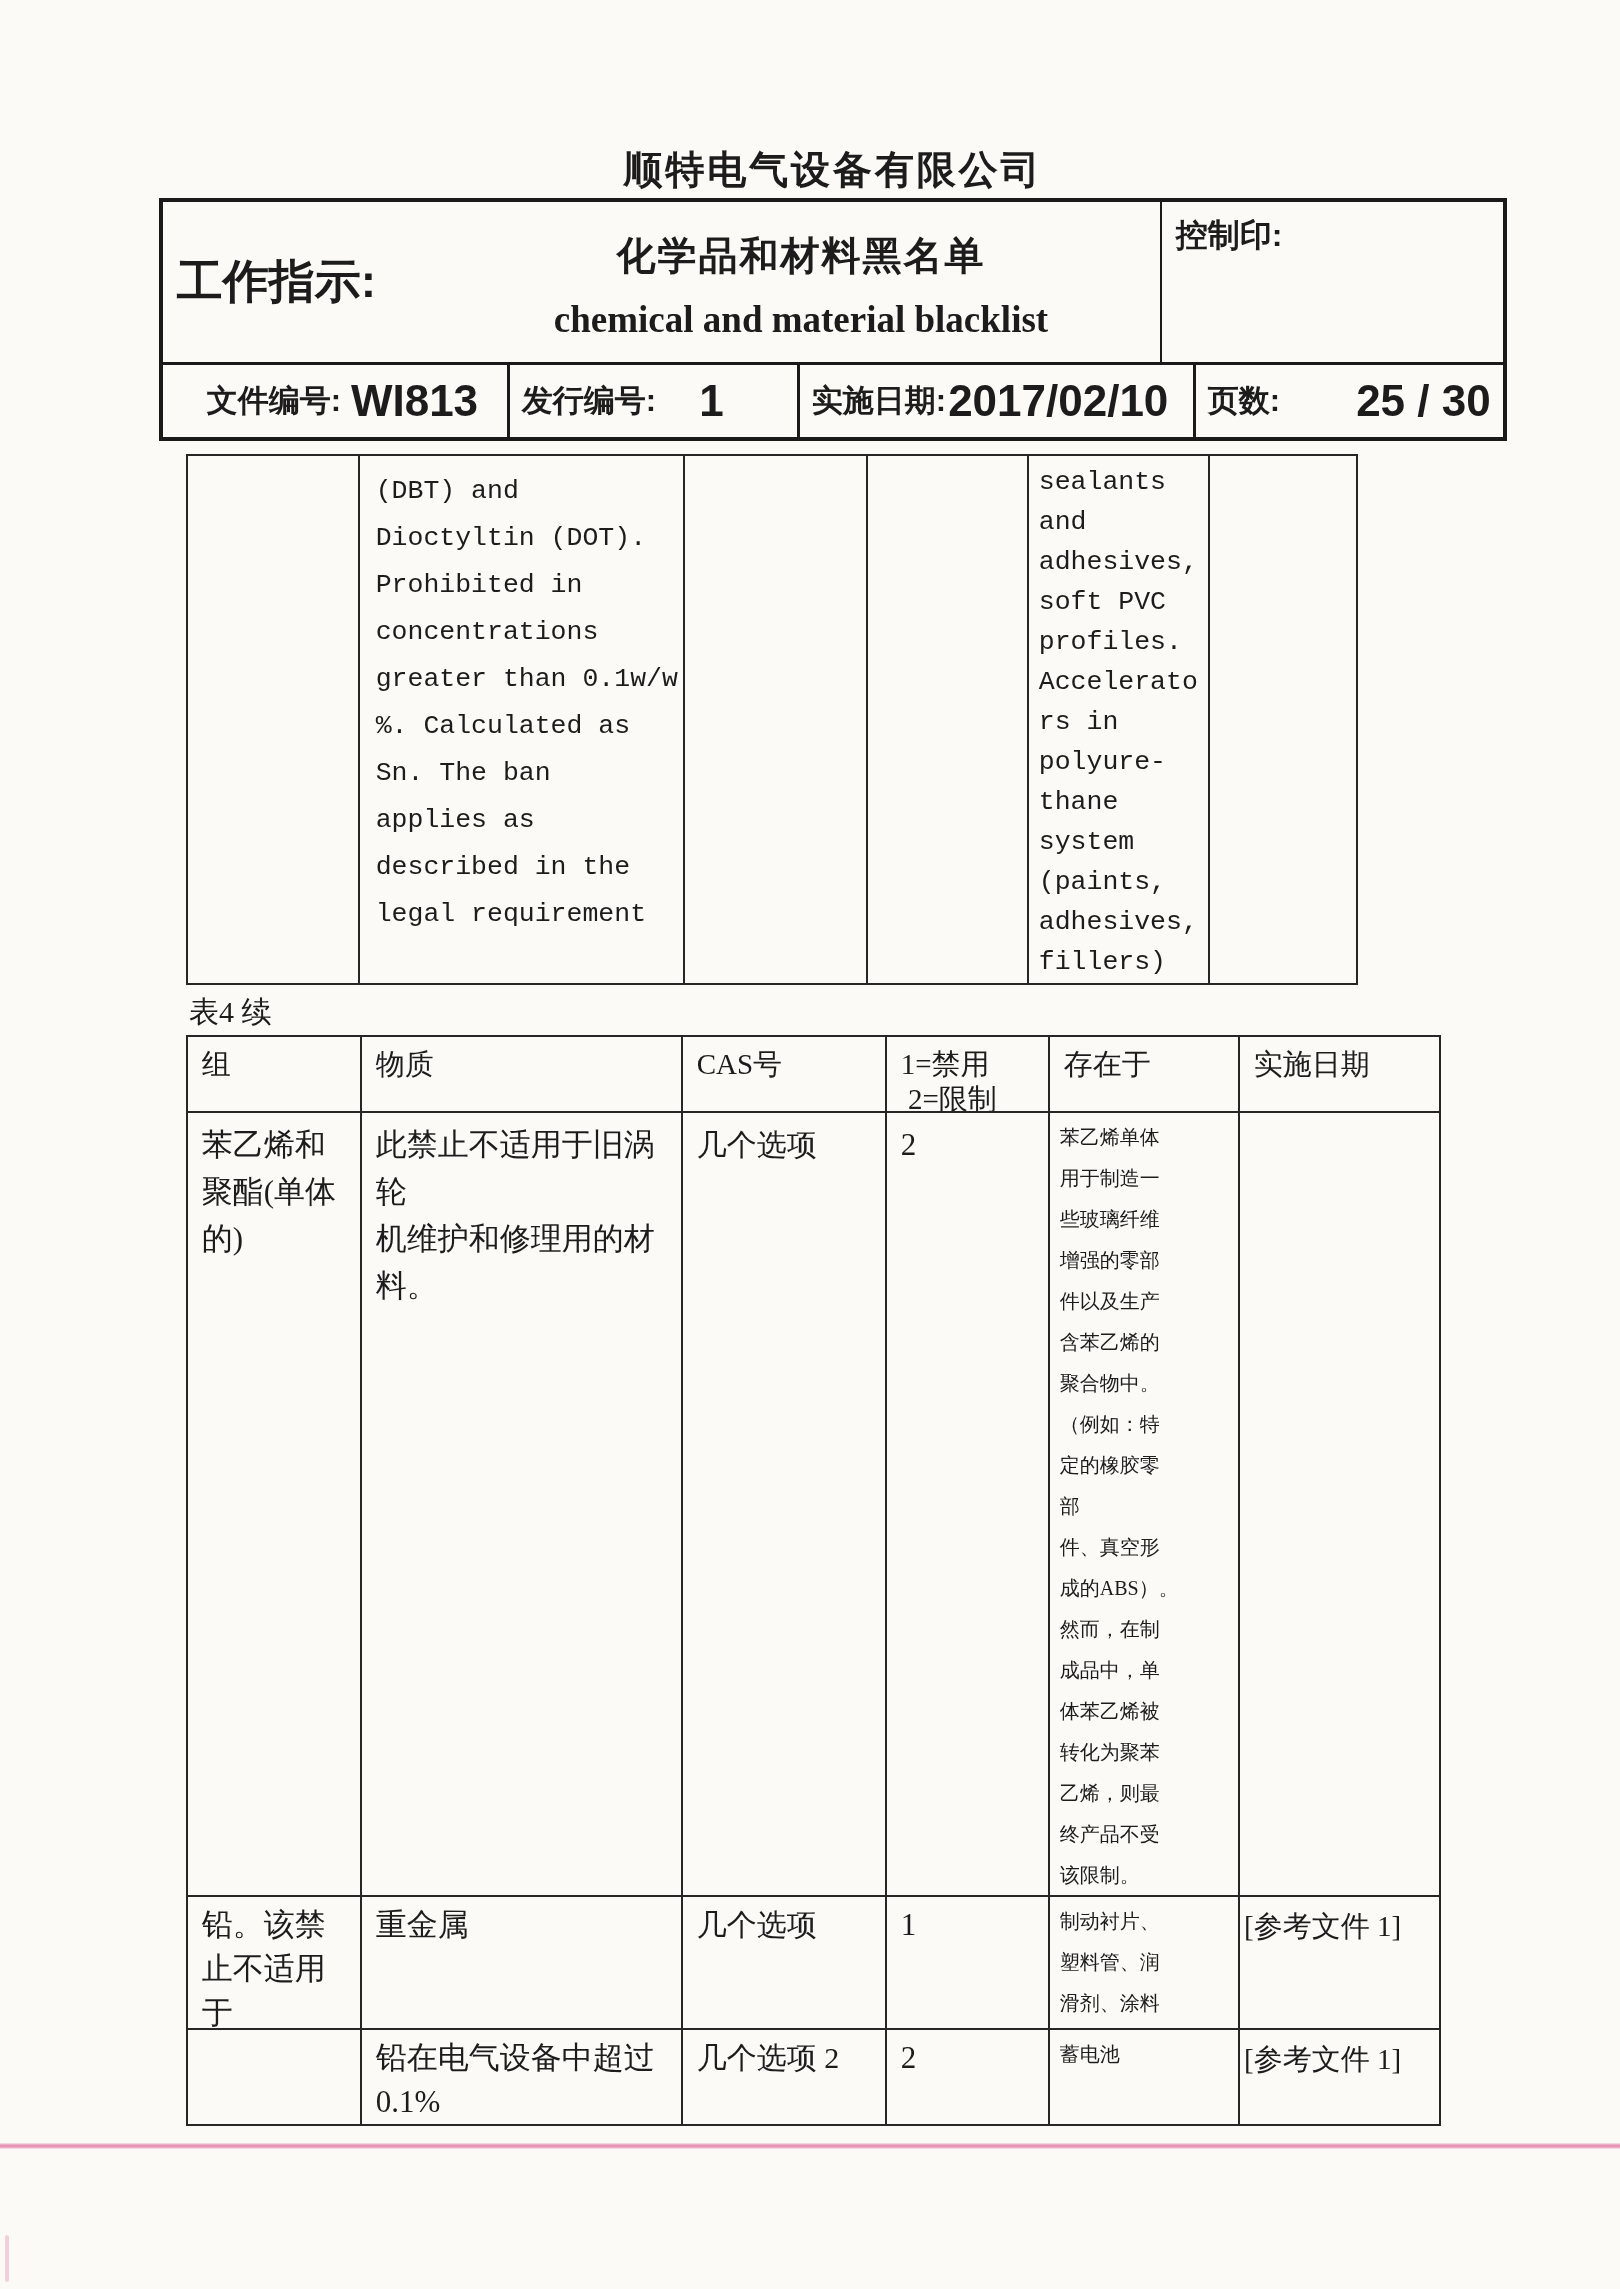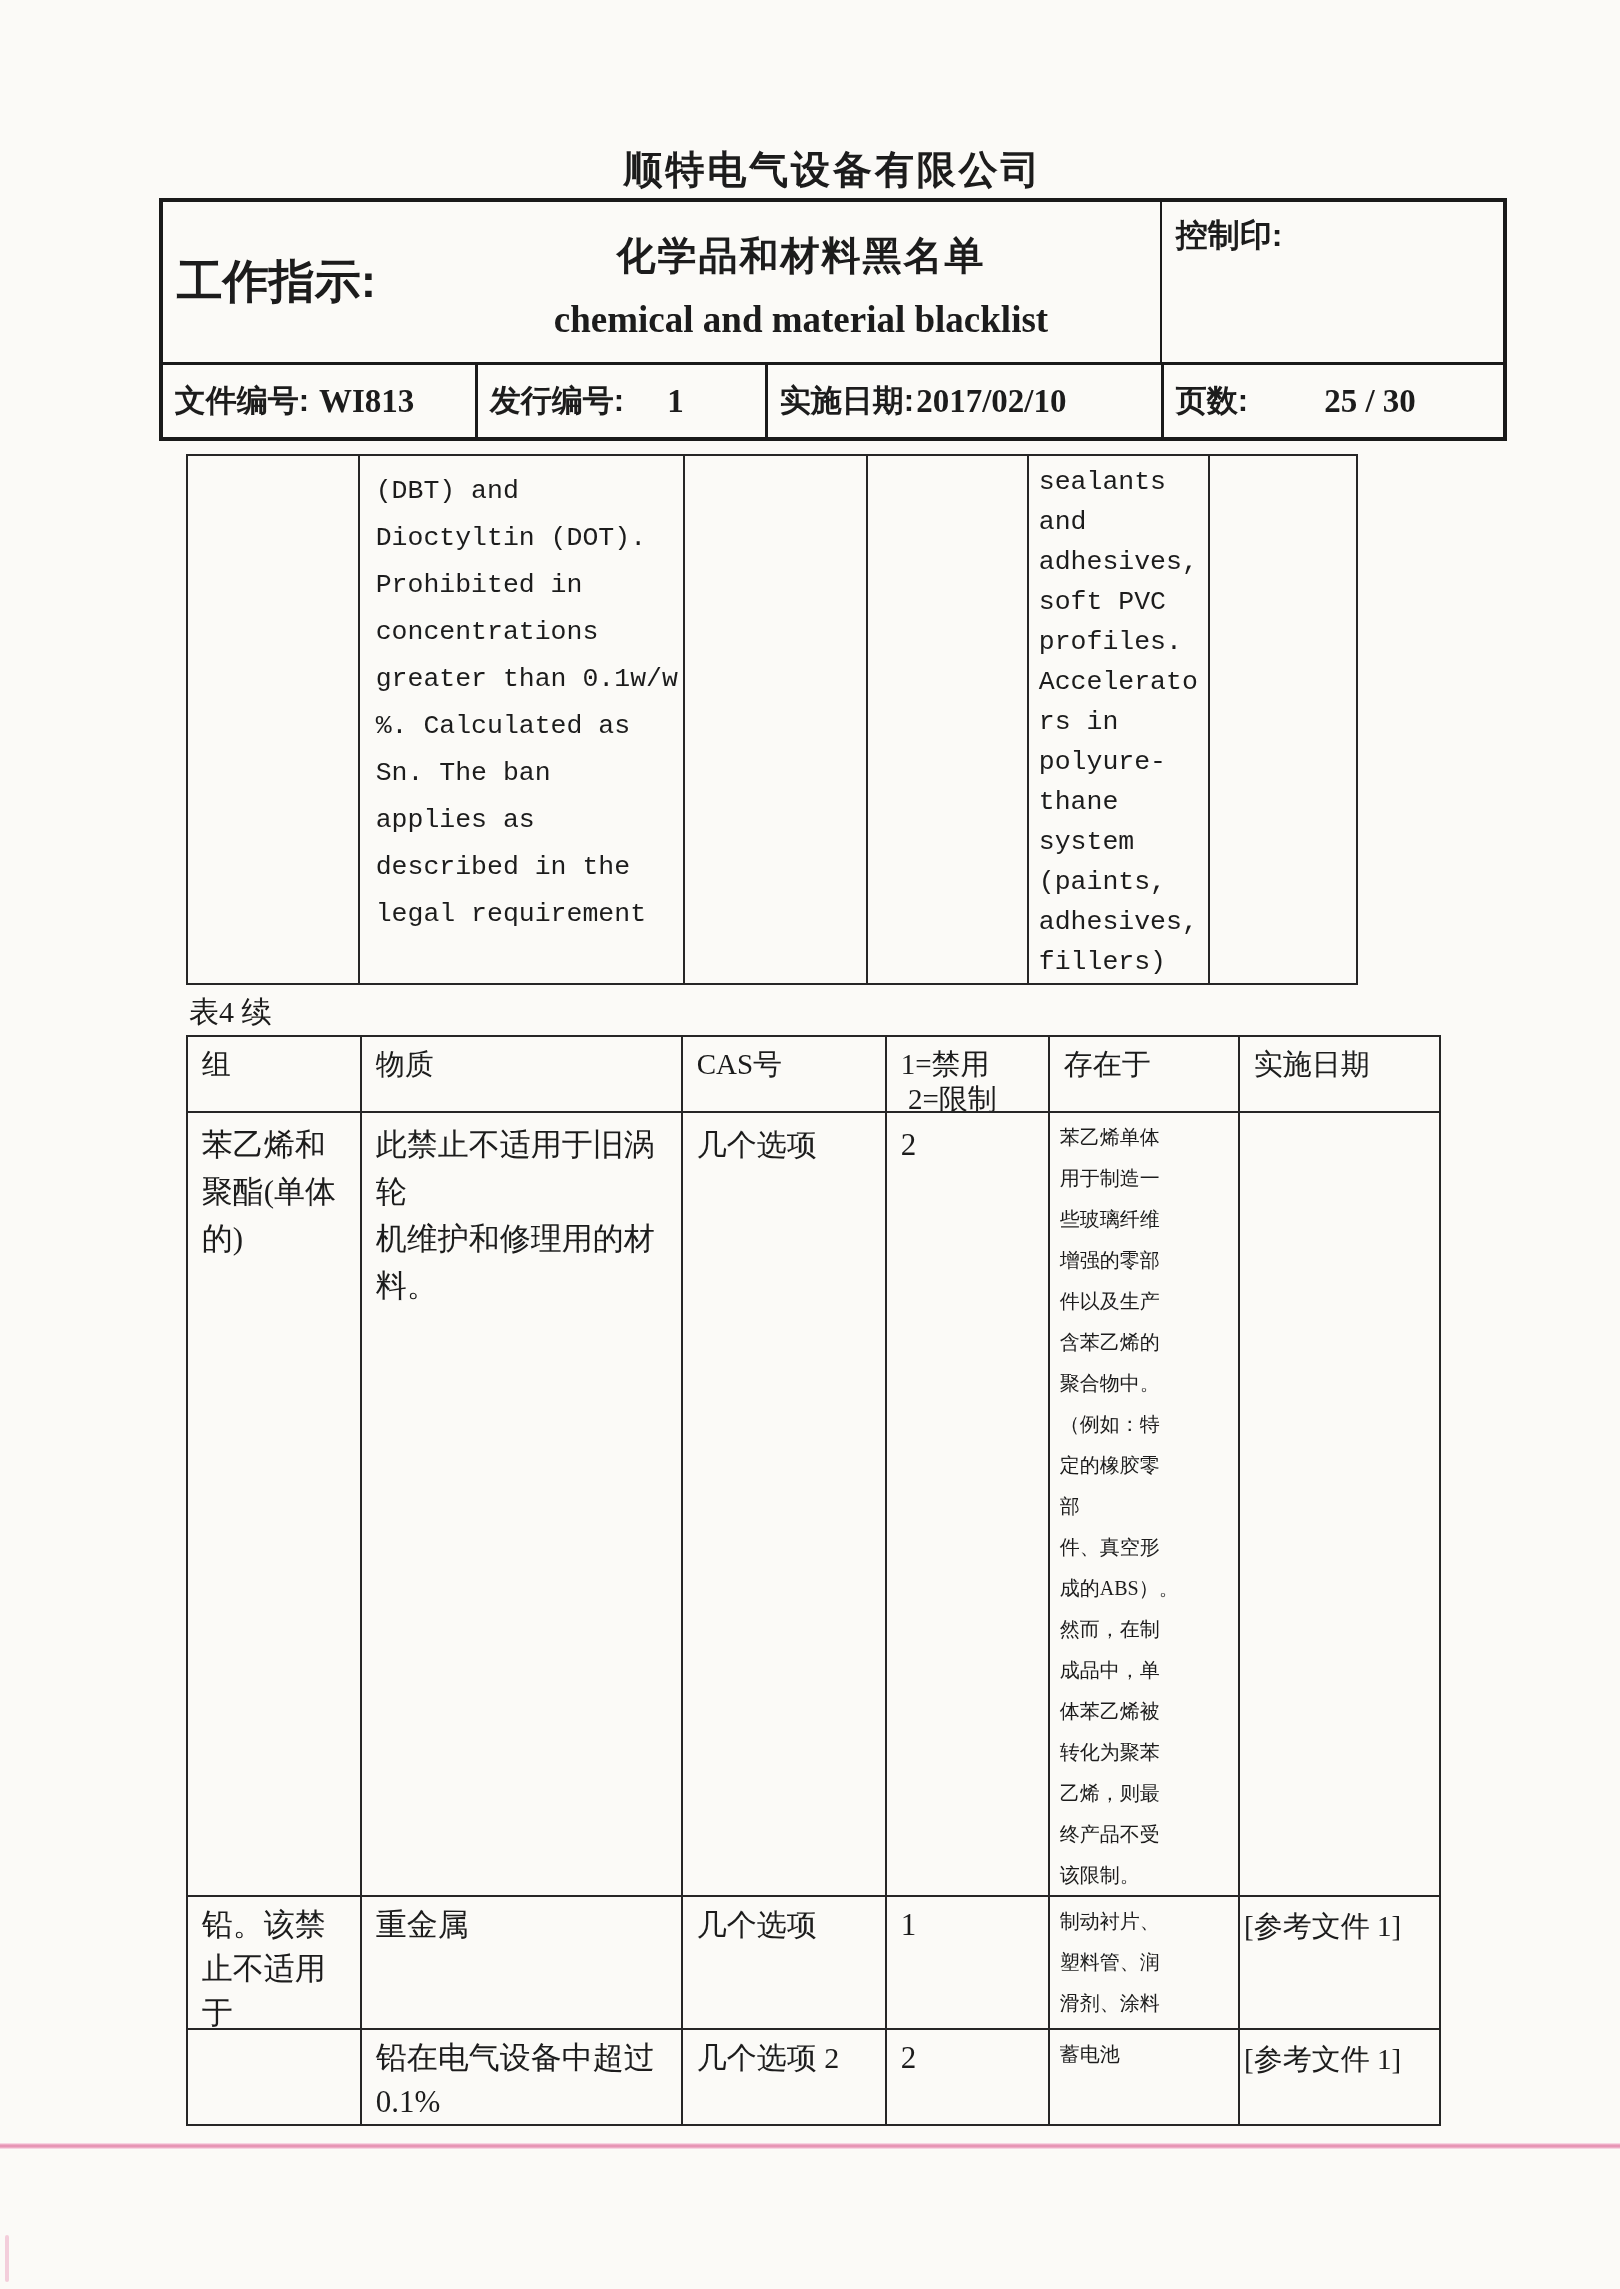--- a/index.html
+++ b/index.html
@@ -52,34 +52,34 @@
     font-weight:700;font-size:37px;
   }
   .hdr-seal{
     flex:0 0 343px;box-sizing:border-box;
     border-left:2.9px solid #1a1a1a;
     padding:11.8px 0 0 13.7px;
     font-family:"Liberation Sans", sans-serif;
     font-weight:700;font-size:32px;
   }
   .hdr-info-row{
-    flex:1 1 auto;display:flex;box-sizing:border-box;
+    flex:1 1 auto;display:flex;box-sizing:border-box;padding-left:32px;
   }
   .info-cell{
     display:flex;align-items:center;box-sizing:border-box;
     padding-left:11.8px;white-space:nowrap;
   }
   .info-cell + .info-cell{border-left:3.9px solid #1a1a1a;}
   .info-label{
     font-family:"Liberation Sans", sans-serif;
     font-weight:700;font-size:31px;
   }
   .info-value{
-    font-family:Liberation Serif, serif;
-    font-weight:700;font-size:33px;
+    font-family:Liberation Sans, sans-serif;
+    font-weight:700;font-size:44px;
   }
   .c-docno{flex:0 0 312px;}
   .c-issue{flex:0 0 290px;}
   .c-date{flex:0 0 396px;}
   .c-pages{flex:1 1 auto;}
   .c-issue .info-value{margin-left:43px;}
   .c-date .info-value{margin-left:2px;}
   .c-pages .info-value{margin-left:76px;}
   .c-docno .info-value{margin-left:9.8px;}
   

